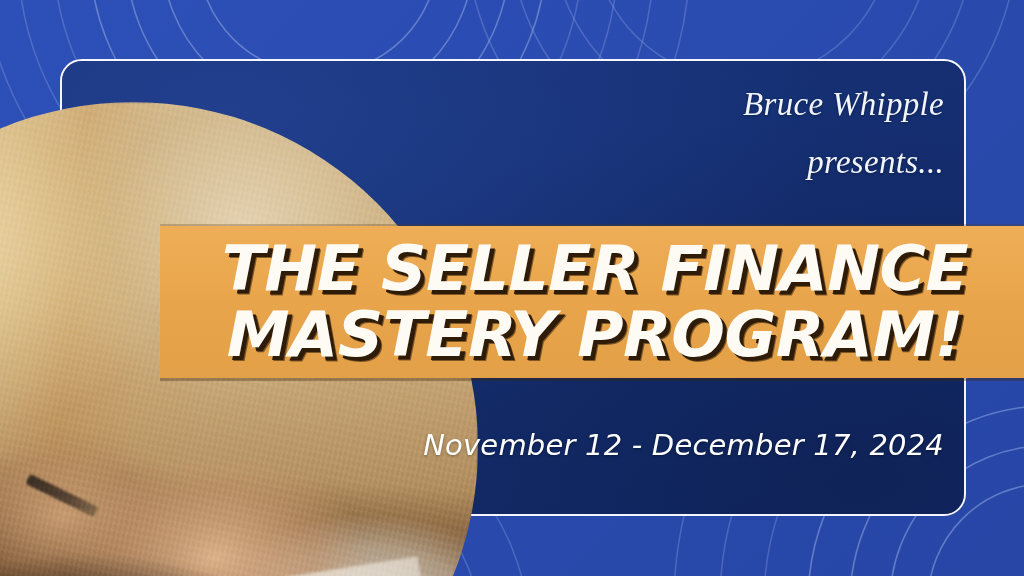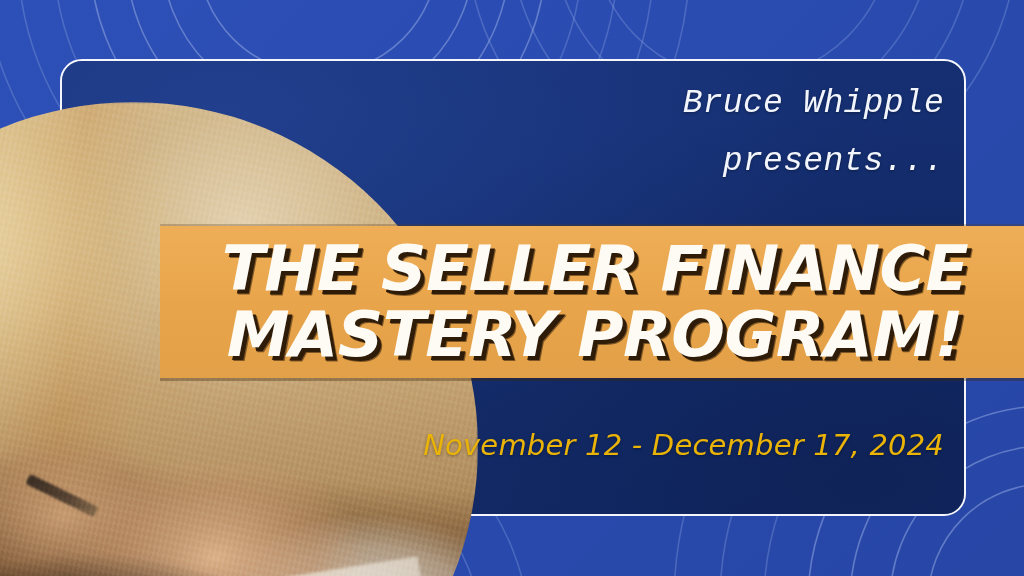--- a/index.html
+++ b/index.html
@@ -154,37 +154,37 @@
   .title-line.l2 { margin-top: 2px; }
 
   
   .presenter {
     position: absolute;
     right: 80px;
     top: 82px;
     z-index: 7;
     text-align: right;
     color: #f2f5fc;
-    font-family: Liberation Mono, monospace;
+    font-family: Liberation Serif, serif;
     font-style: italic;
     font-weight: 400;
     font-size: 33px;
     line-height: 1.35;
     letter-spacing: 0.3px;
     text-shadow: 0 1px 3px rgba(0,0,0,0.35);
   }
   .presenter .line2 { display: block; margin-top: 13px; }
 
   .dates {
     position: absolute;
     right: 80px;
     top: 428px;
     z-index: 7;
     text-align: left;
-    color: #eab308;
+    color: #ffffff;
     font-family: "DejaVu Sans", sans-serif;
     font-style: italic;
     font-weight: 400;
     font-size: 29px;
     letter-spacing: 0.2px;
     white-space: nowrap;
     text-shadow: 0 1px 3px rgba(0,0,0,0.35);
   }
 </style>
 </head>

